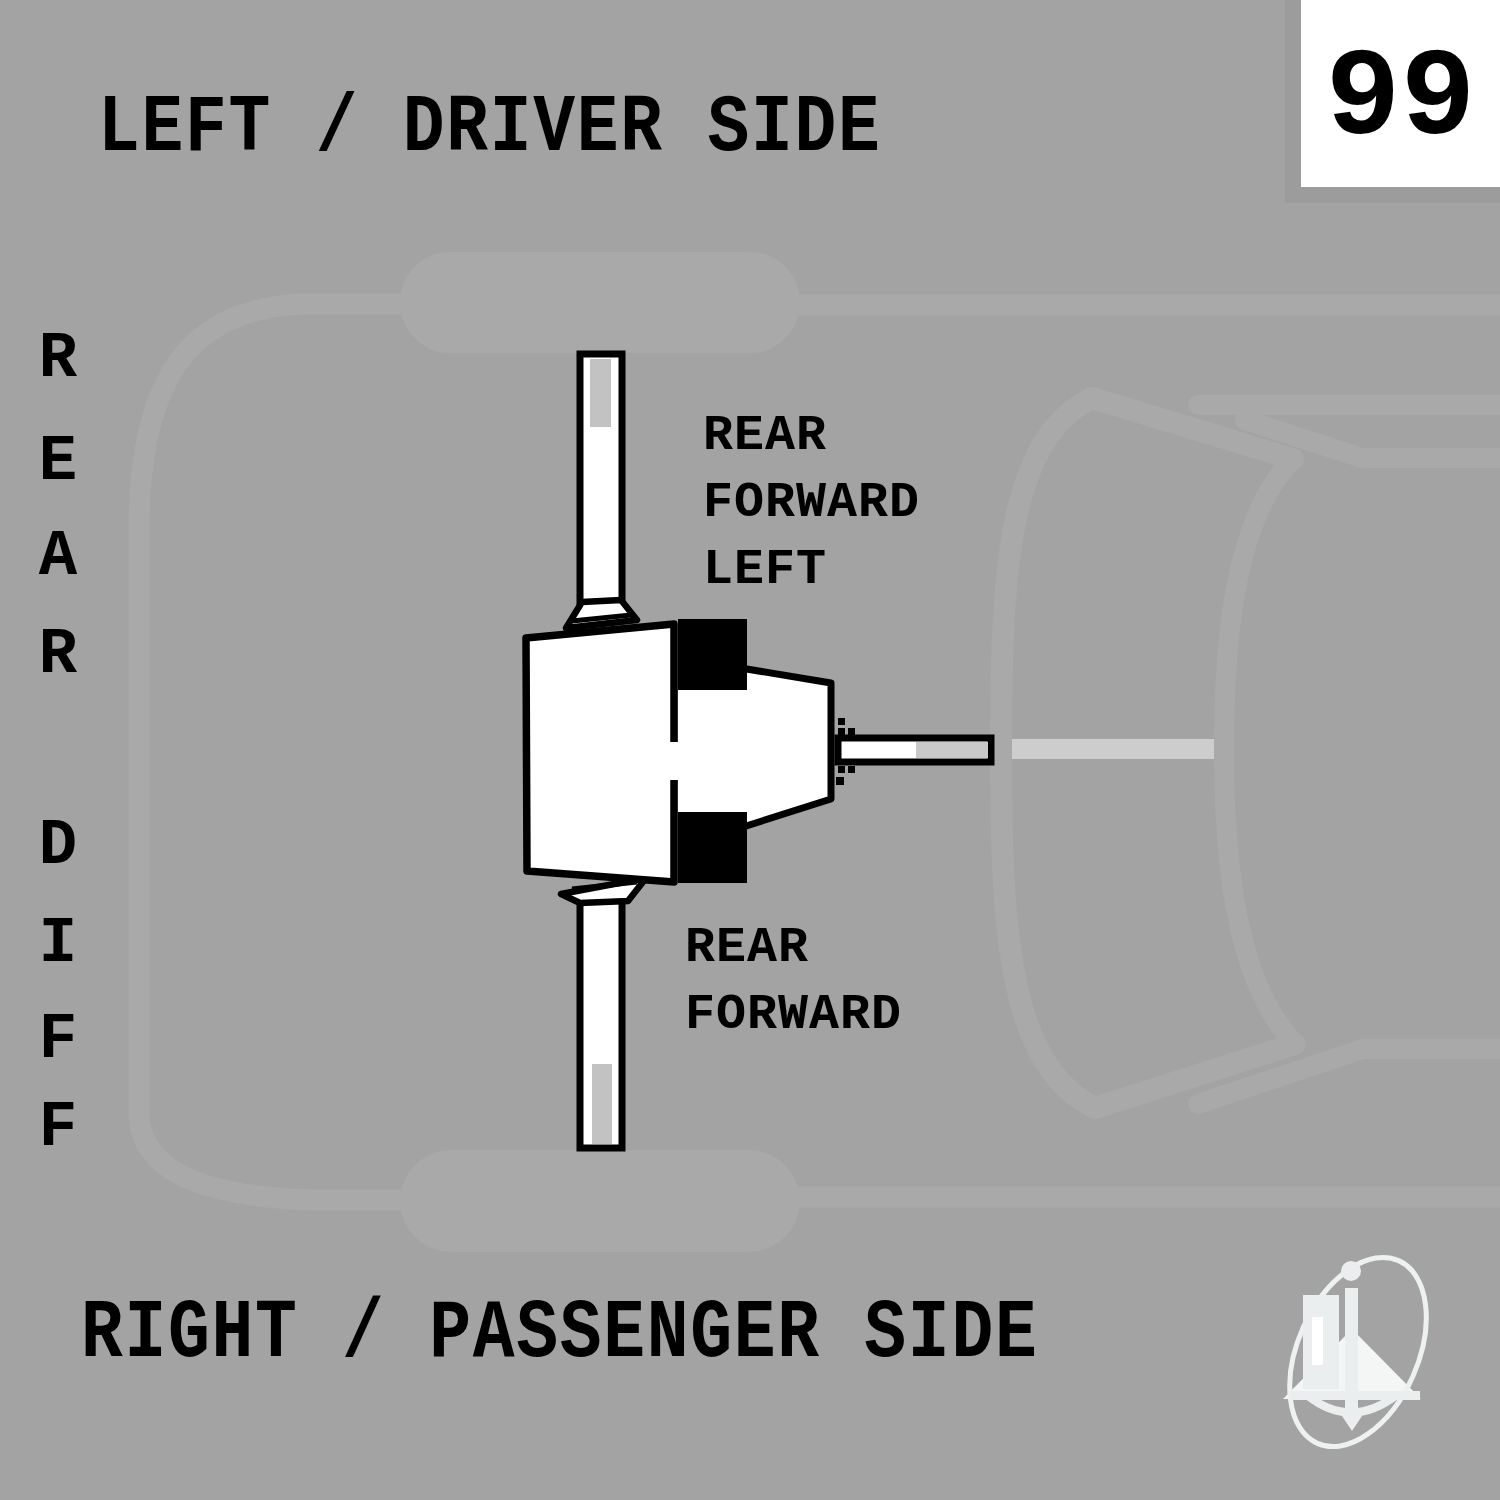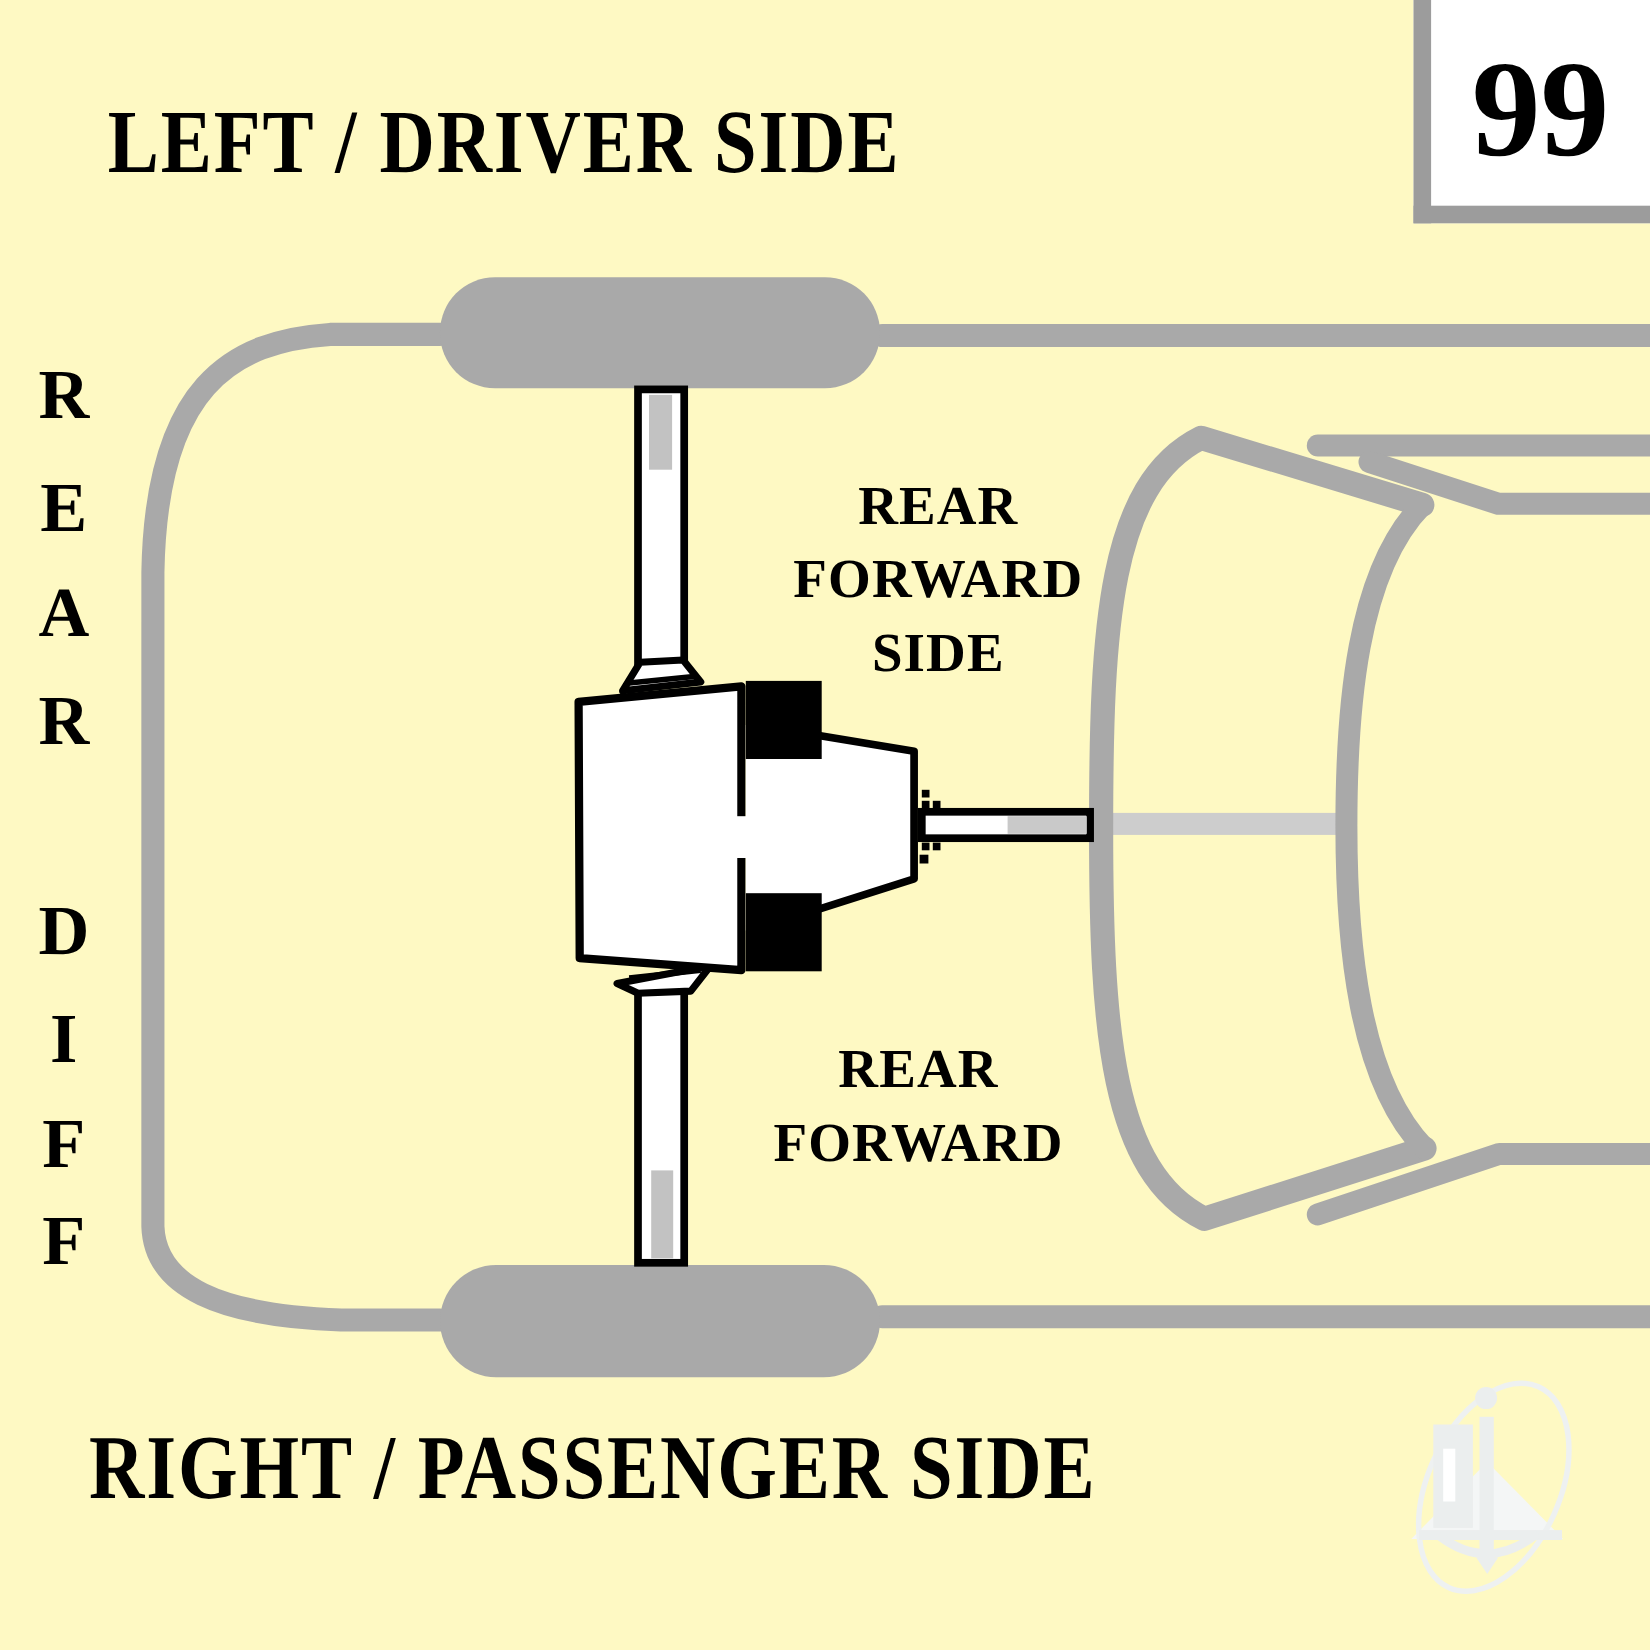--- a/index.html
+++ b/index.html
@@ -1,37 +1,37 @@
 <!DOCTYPE html>
 <html><head>
 <meta charset="utf-8">
 <style>
   * { margin:0; padding:0; box-sizing:border-box; }
   html,body { background:#ffffff; }
   .stage {
     position:relative; width:1500px; height:1500px; overflow:hidden;
-    background:#fef9c3; font-family:Liberation Serif, serif; color:#000;
+    background:#a3a3a3; font-family:Liberation Mono, monospace; color:#000;
   }
   .stage svg { position:absolute; left:0; top:0; }
 
   .heading {
     position:absolute; font-weight:bold; white-space:nowrap;
     letter-spacing:2px; transform-origin:left top; line-height:1;
   }
   .heading-top  { left:98px;  top:88px;   font-size:82px; transform:scaleX(0.85); }
   .heading-bottom { left:81px; top:1293px; font-size:83px; transform:scaleX(0.84); }
 
   .vletter {
     position:absolute; left:20px; width:76px; text-align:center;
     font-size:64px; font-weight:bold; line-height:1;
   }
 
   .mount-label {
-    position:absolute; width:300px; text-align:center;
-    font-size:50px; font-weight:bold; line-height:67px; letter-spacing:1px;margin-top:24px;
+    position:absolute; width:300px; 
+    font-size:50px; font-weight:bold; line-height:67px; letter-spacing:1px;
   }
   .mount-label span { display:block; }
   .mount-label-1 { left:703px; top:402px; }
   .mount-label-2 { left:685px; top:914px; }
 
   .page-box {
     position:absolute; left:1285px; top:0; width:215px; height:203px;
     border-left:16px solid #9c9c9c; border-bottom:16px solid #9c9c9c;
     display:flex; align-items:center; justify-content:center;
     padding-top:14px; background:#ffffff;
@@ -121,21 +121,21 @@
   <div class="vletter" style="top:525px">A</div>
   <div class="vletter" style="top:623px">R</div>
   <div class="vletter" style="top:814px">D</div>
   <div class="vletter" style="top:912px">I</div>
   <div class="vletter" style="top:1008px">F</div>
   <div class="vletter" style="top:1096px">F</div>
 
   <div class="mount-label mount-label-1">
     <span>REAR</span>
     <span>FORWARD</span>
-    <span>SIDE</span>
+    <span>LEFT</span>
   </div>
 
   <div class="mount-label mount-label-2">
     <span>REAR</span>
     <span>FORWARD</span>
   </div>
 
   <div class="page-box">
     <span>99</span>
   </div>

